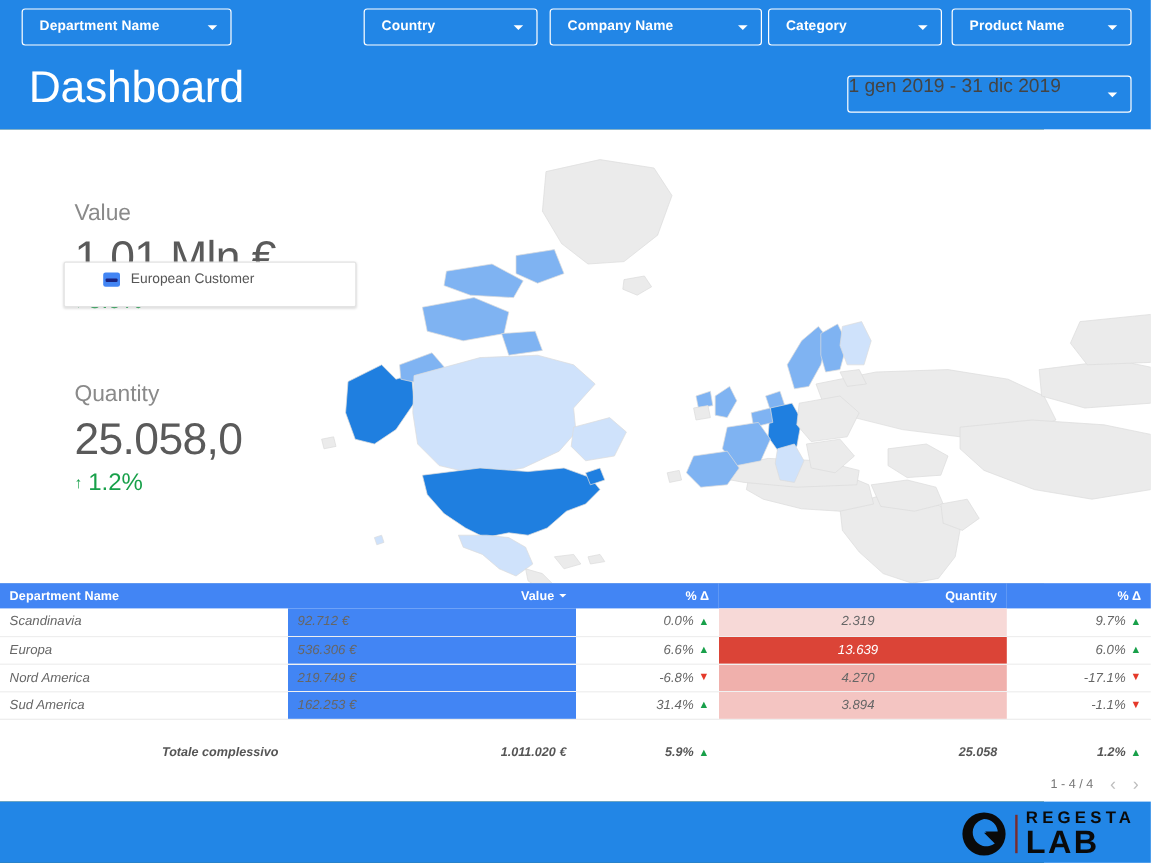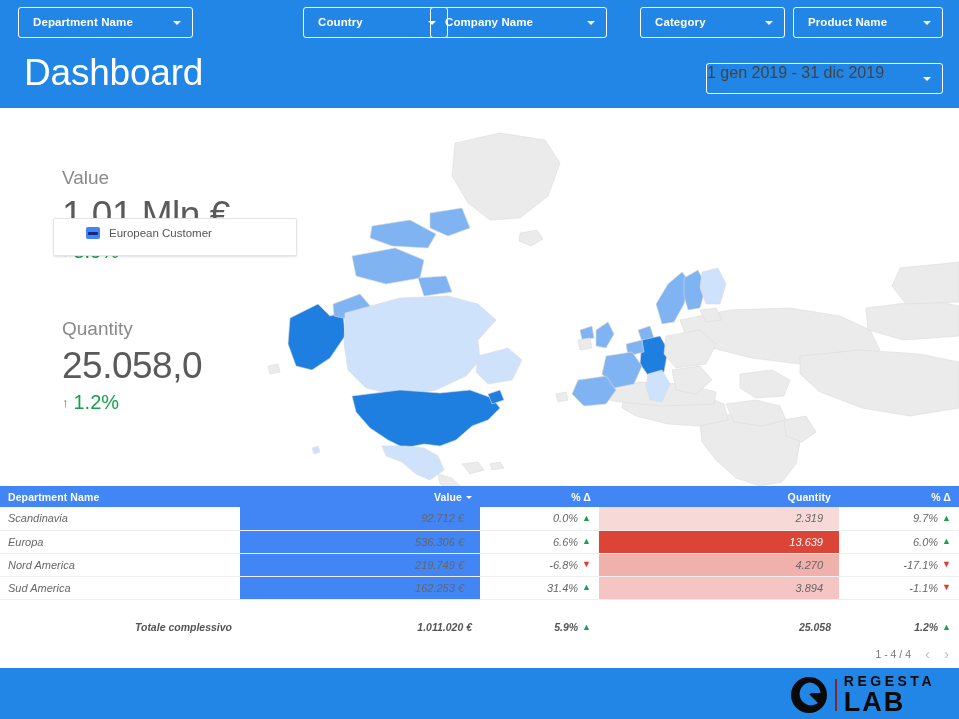--- a/index.html
+++ b/index.html
@@ -65,21 +65,21 @@
     right: 11px;
     top: 13px;
     width: 0; height: 0;
     border-left: 4px solid transparent;
     border-right: 4px solid transparent;
     border-top: 4px solid #ffffff;
   }
 
   #chip-0 { left: 18px;  width: 175px; }
   #chip-1 { left: 303px; width: 145px; }
-  #chip-2 { left: 430px; width: 177px; }
+  #chip-2 { left: 458px; width: 177px; }
   #chip-3 { left: 640px; width: 145px; }
   #chip-4 { left: 793px; width: 150px; }
 
   .title {
     position: absolute;
     left: 24px;
     top: 50px;
     font-size: 37px;
     font-weight: normal;
     color: #ffffff;
@@ -249,40 +249,41 @@
     color: #666;
     padding: 0 8px;
     box-sizing: border-box;
     border-bottom: 1px solid #eeeeee;
     white-space: nowrap;
     vertical-align: middle;
     font-style: italic;
   }
   td.t-dept  { text-align: left;  color: #666; }
   td.t-bar {
-    text-align: right;
+    text-align: left;
     background: #4285F4;
     color: #ffffff;
     padding: 0;
     position: relative;
   }
   td.t-bar .bar-val {
     display: block;
     padding-right: 8px;
     line-height: 22px;
   }
   td.t-heat {
     text-align: right;
     padding: 0;
     position: relative;
   }
   td.t-heat .heat-val {
     display: block;
     padding-right: 8px;
     line-height: 22px;
+    text-align: center;
   }
   td.t-delta {
     text-align: right;
     color: #666;
   }
   .delta-cell {
     display: inline-flex;
     align-items: center;
     justify-content: flex-end;
     gap: 4px;
@@ -323,21 +324,21 @@
   
   .footer {
     position: absolute;
     left: 0; top: 668px;
     width: 959px;
     height: 51px;
     background: #2286E6;
   }
   .logo {
     position: absolute;
-    right: 24px;
+    right: 13px;
     top: 6px;
     display: flex;
     align-items: center;
     gap: 7px;
   }
   .logo-mark { display: block; }
   .logo-divider {
     width: 2px;
     height: 32px;
     background: #7a2b2b;

